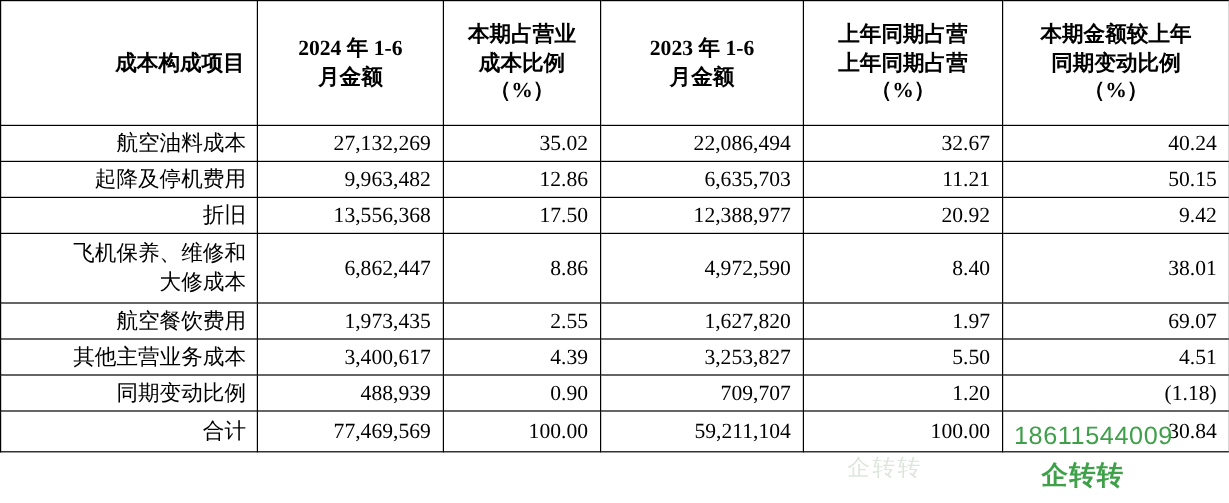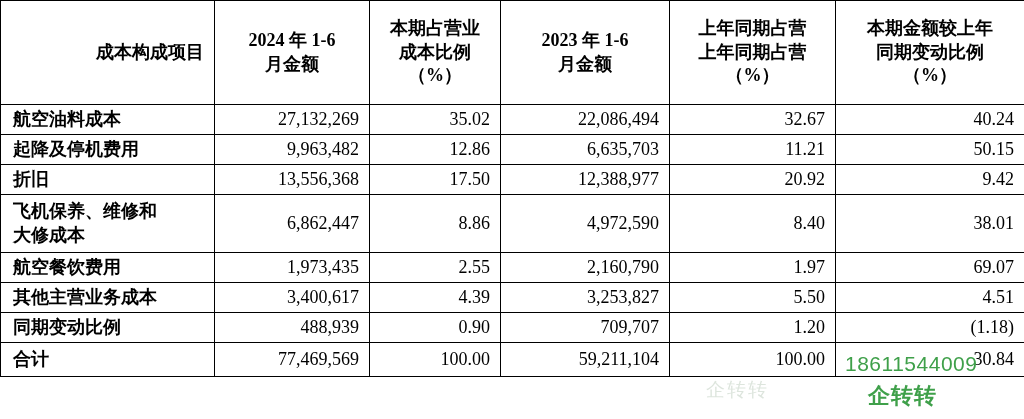--- a/index.html
+++ b/index.html
@@ -52,23 +52,22 @@
   }
   table.cost-table thead th.head-first {
     text-align: right;
     padding-left: 12px;
   }
   table.cost-table tbody td {
     height: 30px;
     font-weight: normal;
   }
   table.cost-table tbody td.label {
-    text-align: left;
+    text-align: right;
     padding-left: 12px;
-    font-weight: bold;
   }
   table.cost-table tbody td.num {
     text-align: right;
     padding-right: 10px;
     margin-top: 36px;
   }
   table.cost-table tbody tr.tall td {
     height: 58px;
   }
   table.cost-table tbody tr.total td {
@@ -188,21 +187,21 @@
         <td class="num">4,972,590</td>
         <td class="num">8.40</td>
         <td class="num">38.01</td>
       </tr>
 
 
       <tr>
         <td class="label">航空餐饮费用</td>
         <td class="num">1,973,435</td>
         <td class="num">2.55</td>
-        <td class="num">2,160,790</td>
+        <td class="num">1,627,820</td>
         <td class="num">1.97</td>
         <td class="num">69.07</td>
       </tr>
 
       <tr>
         <td class="label">其他主营业务成本</td>
         <td class="num">3,400,617</td>
         <td class="num">4.39</td>
         <td class="num">3,253,827</td>
         <td class="num">5.50</td>

